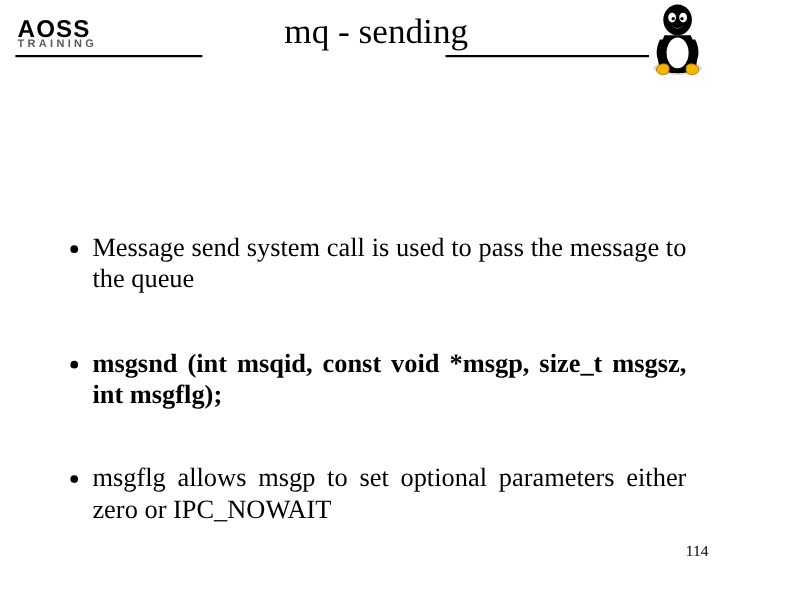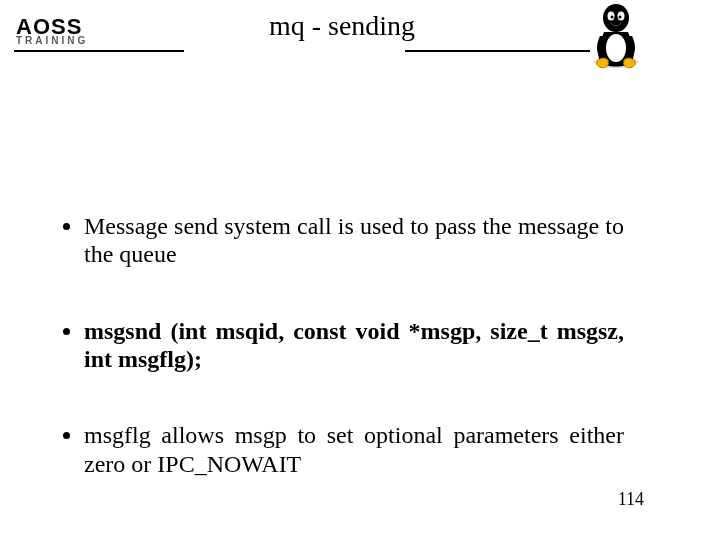--- a/index.html
+++ b/index.html
@@ -43,21 +43,21 @@
     letter-spacing: 3px;
     color: #5a5a5a;
     margin-top: -2px;
   }
   .title {
     position: absolute;
     left: 0;
     right: 0;
     top: 10px;
     text-align: center;
-    font-size: 28px;
+    font-size: 32px;
     font-family: "Times New Roman", Times, serif;
   }
   .rule-left, .rule-right {
     position: absolute;
     top: 50px;
     height: 2px;
     background: #000;
   }
   .rule-left  { left: 14px;  width: 170px; }
   .rule-right { left: 405px; width: 185px; }
@@ -85,21 +85,21 @@
     line-height: 1.18;
     text-align: justify;
     margin-bottom: 48px;
   }
   .content li:last-child { margin-bottom: 0; }
   .bold { font-weight: 700; }
   .page-number {
     position: absolute;
     right: 40px;
     bottom: 30px;
-    font-size: 18px;
+    font-size: 14px;
   }
 </style>
 </head>
 <body>
 
 <div class="slide">
 
   <div class="header">
     <div class="logo">
       <div class="aoss">AOSS</div>

